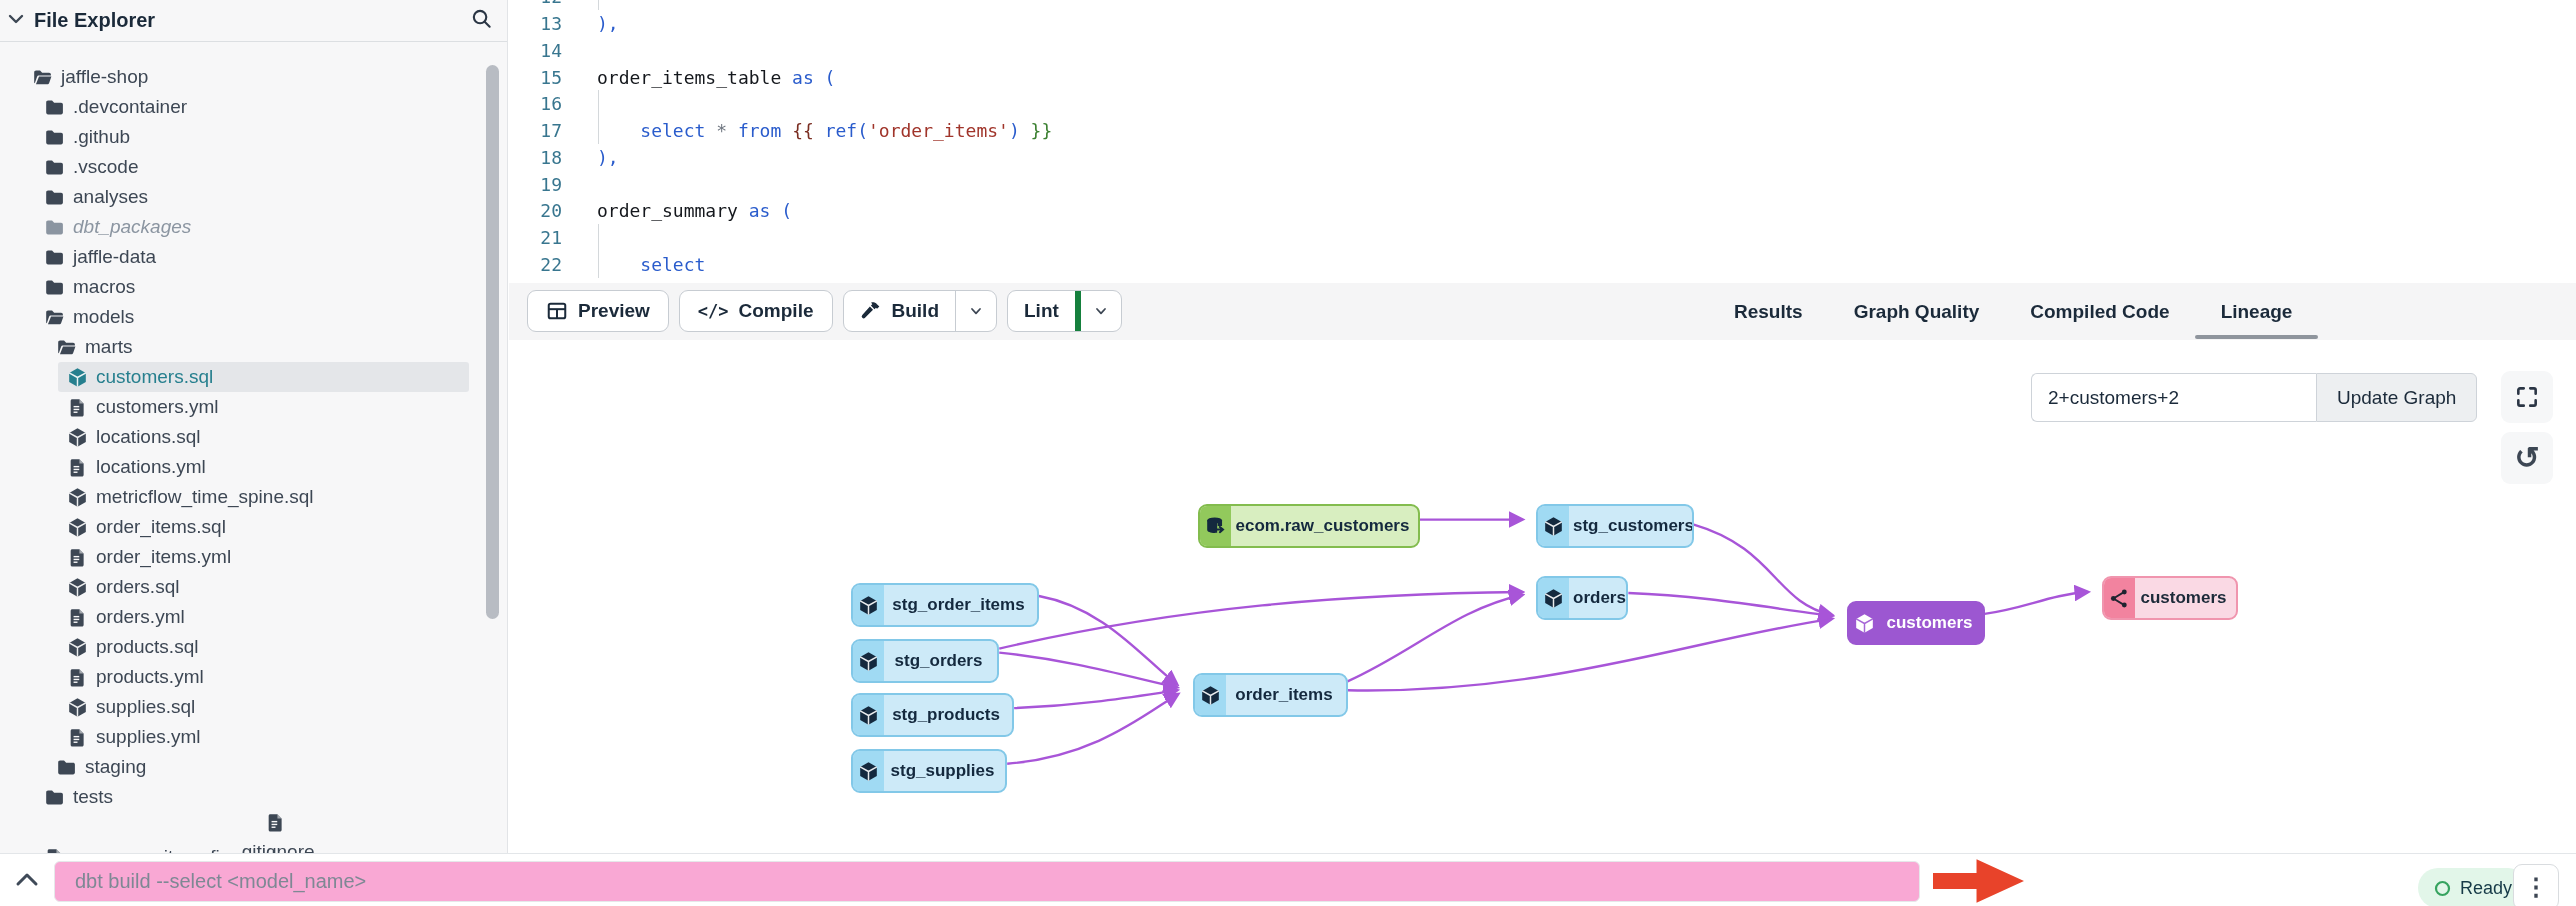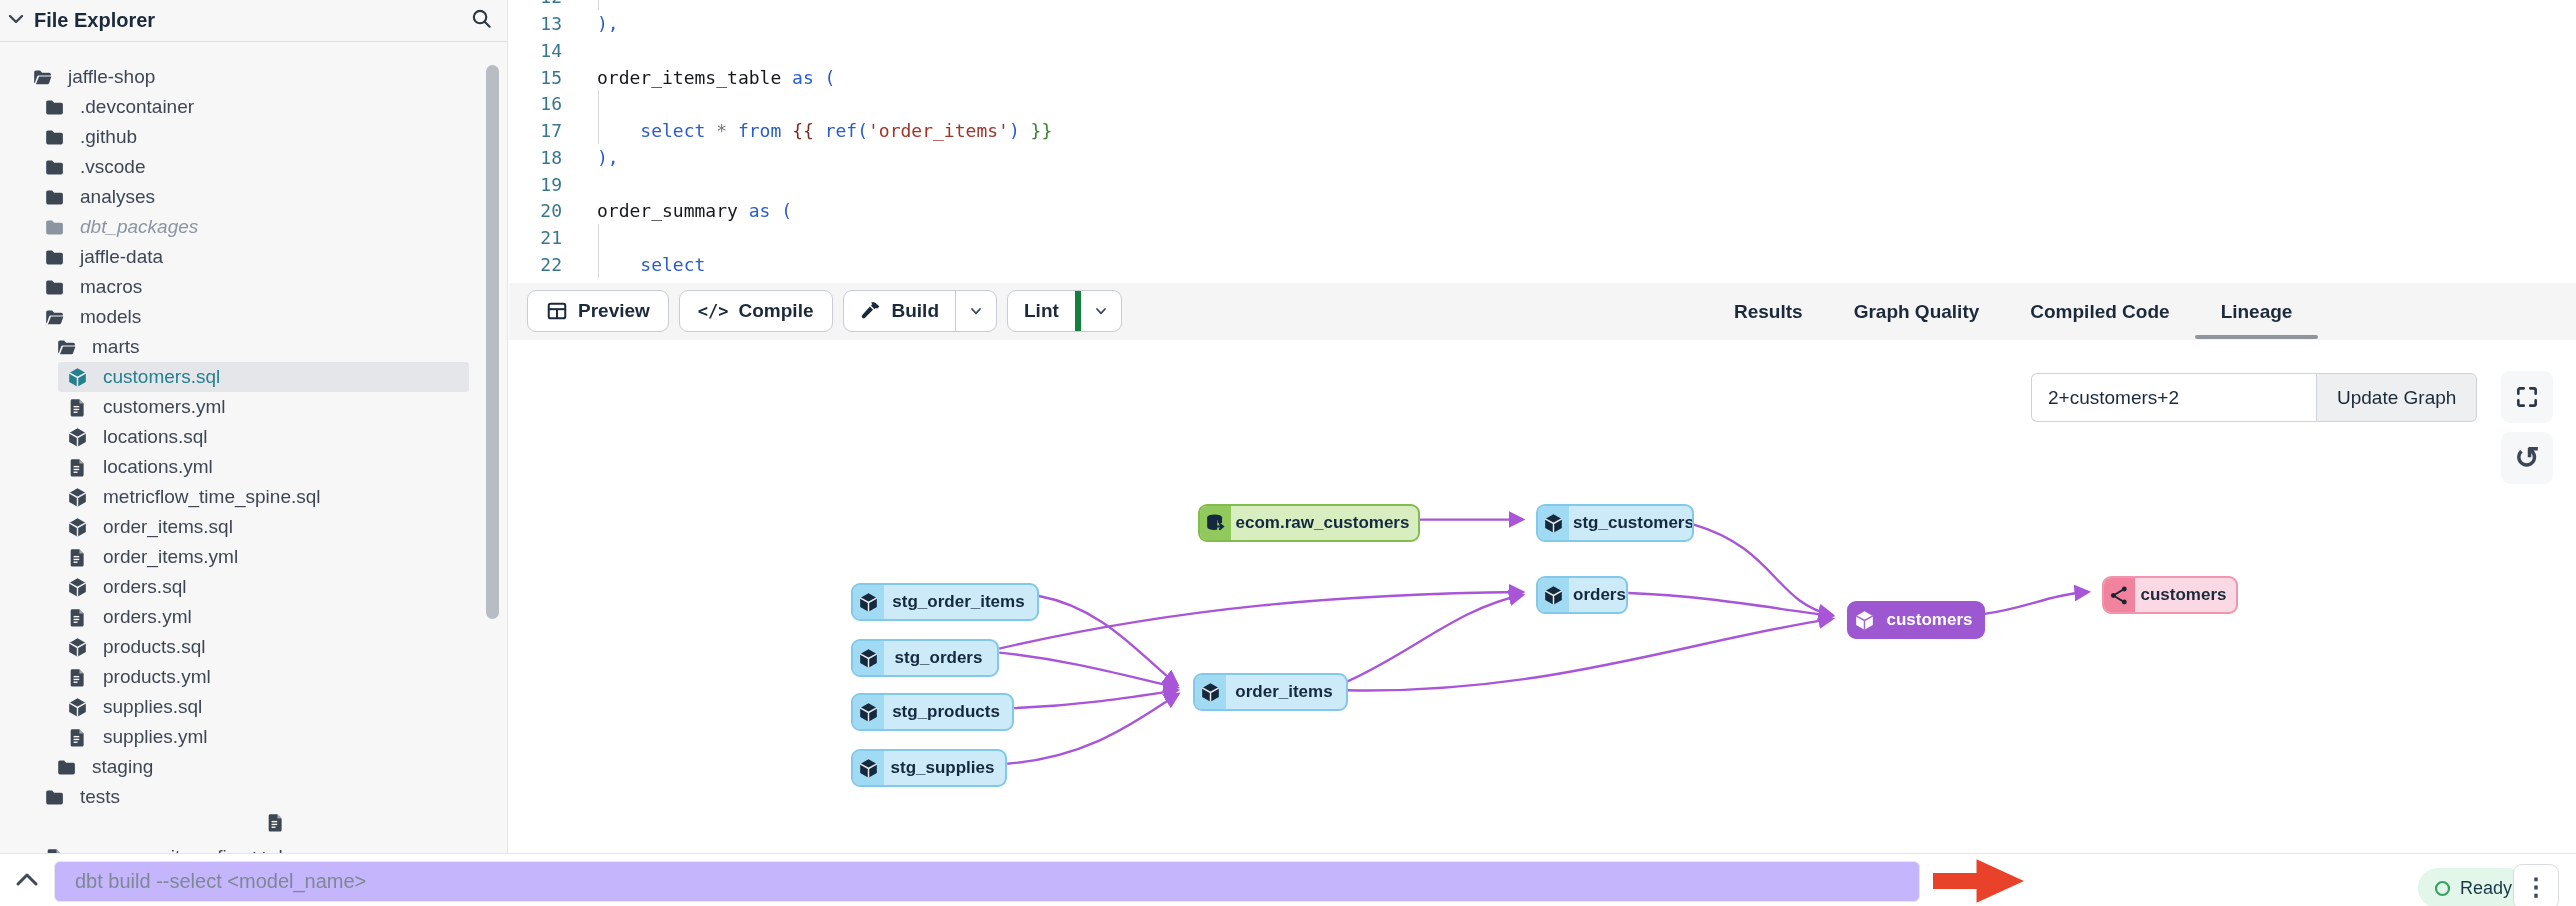--- a/index.html
+++ b/index.html
@@ -8,21 +8,21 @@
   #app { position:relative; width:2576px; height:907px; background:#fff; }
 
   
   #sidebar { position:absolute; left:0; top:0; width:508px; height:853px;
              background:#f7f7f8; border-right:1px solid #e2e4e7; z-index:5; }
   #fx-header { position:relative; height:42px; display:flex; align-items:center;
                border-bottom:1px solid #dcdfe2; padding:0 14px 0 6px; }
   #fx-header .title { font-size:20px; font-weight:700; margin-left:8px; }
   #fx-header .spacer { flex:1; }
   #tree { position:absolute; top:42px; left:0; right:0; bottom:0; overflow:hidden; padding-top:20px; }
-  .trow { position:relative; height:30px; display:flex; align-items:center; gap:15px;
+  .trow { position:relative; height:30px; display:flex; align-items:center; gap:8px;
           font-size:19px; color:#3d4754; white-space:nowrap; cursor:pointer; }
   .trow.selected::before { content:""; position:absolute; left:58px; right:38px; top:0; bottom:0;
           background:#e4e6e9; border-radius:3px; }
   .trow > * { position:relative; }
   .trow.selected .lbl { color:#267f8e; }
   .trow.muted .lbl { color:#8b95a1; font-style:italic; }
   .ticon { width:21px; height:21px; flex:0 0 21px; color:#3d4754; }
   .trow.selected .ticon { color:#267f8e; }
   .trow.muted .ticon { color:#8b95a1; }
   .ticon svg { width:100%; height:100%; display:block; }
@@ -55,21 +55,21 @@
   .code-glyph { font-family:"DejaVu Sans Mono", monospace; font-weight:700; font-size:17px; }
   #tab-bar { position:absolute; left:1223px; top:0; height:57px; display:flex; gap:47px; }
   .tab { position:relative; display:flex; align-items:center; font-size:19px; font-weight:600;
          color:#1b2a3a; cursor:pointer; padding:0 2px; }
   .tab.active::after { content:""; position:absolute; left:-24px; right:-24px; bottom:1px; height:4px;
          background:#8f959d; border-radius:2px; }
 
   
   #lineage { position:absolute; left:0; top:339px; width:2576px; height:514px; background:transparent; }
   #edges { position:absolute; left:0; top:0; width:2576px; height:514px; }
-  .lnode { position:absolute; height:38px; border-radius:9px; display:flex; align-items:stretch;
+  .lnode { position:absolute; height:44px; border-radius:9px; display:flex; align-items:stretch;
            overflow:hidden; font-weight:700; font-size:17px; cursor:pointer; }
   .lnode .nicon { width:31px; display:flex; align-items:center; justify-content:center; flex:0 0 31px; }
   .lnode .nicon svg { width:21px; height:21px; }
   .lnode .nlabel { flex:1; display:flex; align-items:center; justify-content:center; padding:0 8px 0 4px; }
   .lnode.model   { background:#cdeaf8; border:2px solid #82c8e8; color:#14293e; }
   .lnode.model .nicon { background:#a0daf3; }
   .lnode.source  { background:#d8eec0; border:2px solid #83bc4e; color:#14293e; }
   .lnode.source .nicon { background:#92c95c; }
   .lnode.focal   { background:#9c57d1; border:2px solid #9c57d1; color:#fff; }
   .lnode.focal .nicon { background:#9c57d1; }
@@ -85,21 +85,21 @@
                  align-items:center; cursor:pointer; }
   .corner-btn { position:absolute; left:2501px; width:52px; height:52px; background:#f6f7f8;
                 border-radius:9px; display:flex; align-items:center; justify-content:center; cursor:pointer; }
   .corner-btn svg { width:26px; height:26px; }
   #reset-btn { font-size:30px; color:#3d4754; font-weight:700; line-height:1; }
 
   
   #bottombar { position:absolute; left:0; top:853px; width:2576px; height:54px; background:#fff;
                border-top:1px solid #e3e6e9; z-index:10; }
   #collapse-chevron { position:absolute; left:14px; top:16px; width:26px; height:20px; cursor:pointer; }
-  #cmd-input { position:absolute; left:54px; top:7px; width:1866px; height:41px; background:#c4b5fd;
+  #cmd-input { position:absolute; left:54px; top:7px; width:1866px; height:41px; background:#f9a8d4;
                border:1px solid #e6e8ea; border-radius:6px; font-size:20px; color:#1b2a3a;
                padding:0 20px; font-family:"Liberation Sans", sans-serif; }
   #cmd-input::placeholder { color:#7e8894; opacity:1; }
   #red-arrow { position:absolute; left:1933px; top:857px; width:91px; height:48px; z-index:12; }
   #defer-box { position:absolute; left:2091px; top:847px; width:319px; height:58px; z-index:12;
                border:6px solid #e8432a; display:flex; align-items:center; gap:14px; padding:0 0 0 26px; }
   #defer-toggle { width:53px; height:27px; border-radius:14px; background:#a8aeb7; position:relative;
                cursor:pointer; flex:0 0 53px; }
   #defer-toggle .knob { position:absolute; left:3px; top:3px; width:21px; height:21px; border-radius:50%;
                background:#fff; }

